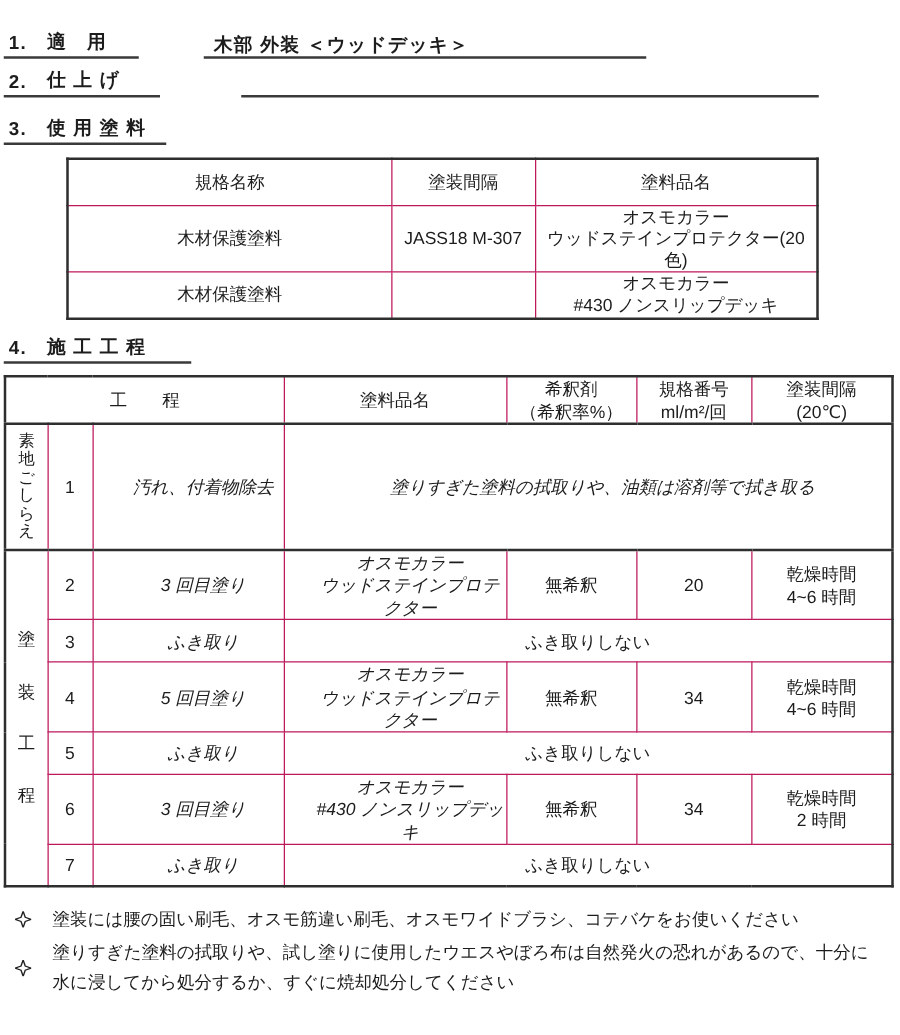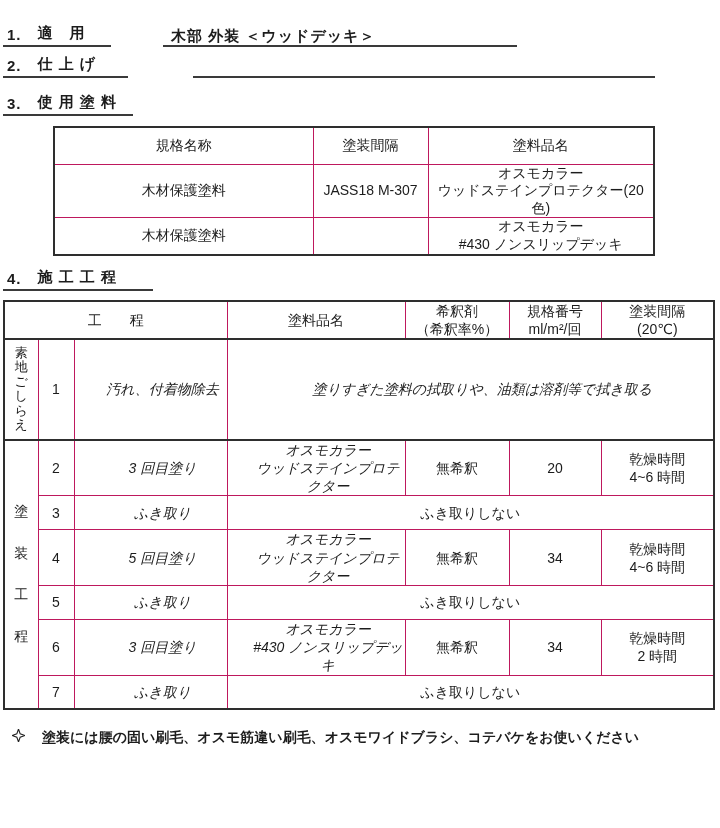--- a/index.html
+++ b/index.html
@@ -57,21 +57,21 @@
   .proc-table tr.one{height:34px;}
   .proc-table tr.group-sep td{border-top:2px solid #2e2e2e;}
   .cell-left{text-align:left;padding-left:24px;font-style:italic;}
   .prod{font-size:13px;line-height:1.35;}
   .hdr2{font-size:13px;line-height:1.35;}
   .vcell{display:flex;flex-direction:column;align-items:center;justify-content:center;font-size:13px;line-height:1.12;}
   .vspread{height:210px;justify-content:center;gap:26px;font-size:14px;}
 
   
   .notes{margin:10px 0 0 10px;}
-  .note-item{display:flex;align-items:flex-end;font-size:14px;line-height:24px;font-weight:bold;}
+  .note-item{display:flex;align-items:center;font-size:14px;line-height:24px;}
   .note-bullet{flex:0 0 30px;padding-top:5px;padding-left:2px;}
   .note-text{flex:1;max-width:655px;}
 </style>
 </head>
 <body>
 
 <div class="page">
 
   <div class="sec-row mt-1">
     <div class="sec-head w-s1"><span class="sec-num">1.</span><span>適　用</span></div>
@@ -241,15 +241,23 @@
 
   <div class="notes">
     <div class="note-item">
       <span class="note-bullet">
         <svg width="13" height="13" viewBox="0 0 14 14">
             <path d="M7 0 L8.8 5.2 L14 7 L8.8 8.8 L7 14 L5.2 8.8 L0 7 L5.2 5.2 Z" fill="#ffffff" stroke="#222222" stroke-width="1.2"></path>
           </svg>
       </span>
       <span class="note-text">塗装には腰の固い刷毛、オスモ筋違い刷毛、オスモワイドブラシ、コテバケをお使いください</span>
     </div>
+    <div class="note-item">
+      <span class="note-bullet">
+        <svg width="13" height="13" viewBox="0 0 14 14">
+            <path d="M7 0 L8.8 5.2 L14 7 L8.8 8.8 L7 14 L5.2 8.8 L0 7 L5.2 5.2 Z" fill="#ffffff" stroke="#222222" stroke-width="1.2"></path>
+          </svg>
+      </span>
+      <span class="note-text">塗りすぎた塗料の拭取りや、試し塗りに使用したウエスやぼろ布は自然発火の恐れがあるので、十分に水に浸してから処分するか、すぐに焼却処分してください</span>
+    </div>
   </div>
 
 </div>
 
 </body></html>

